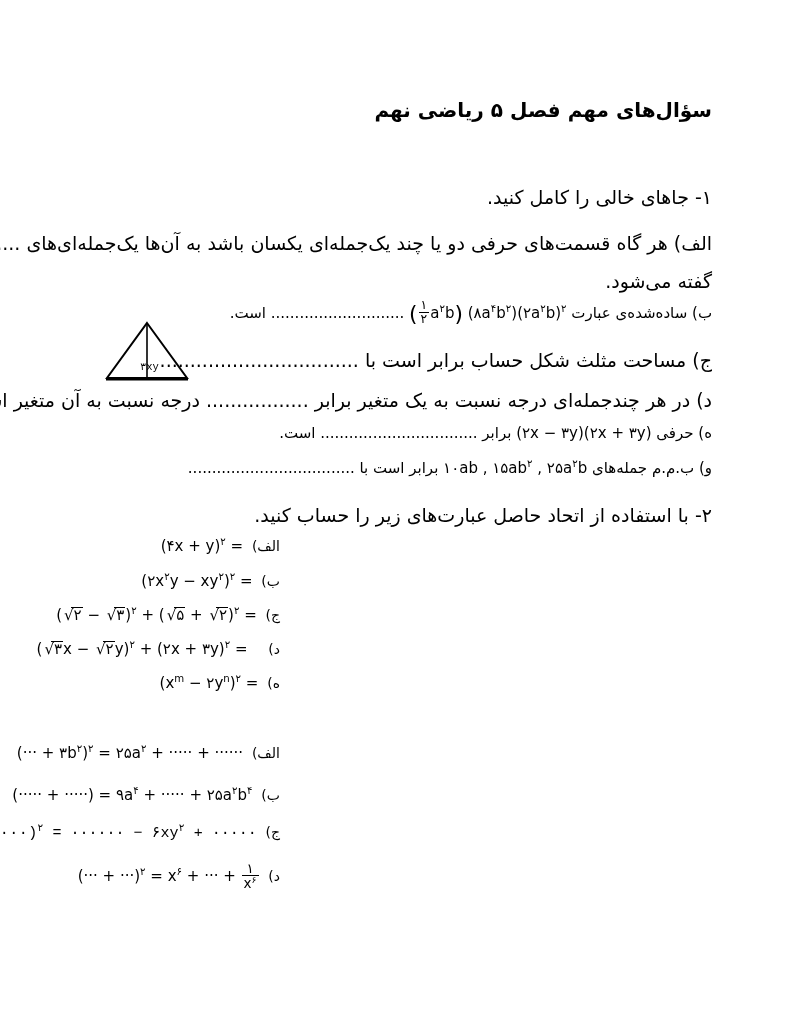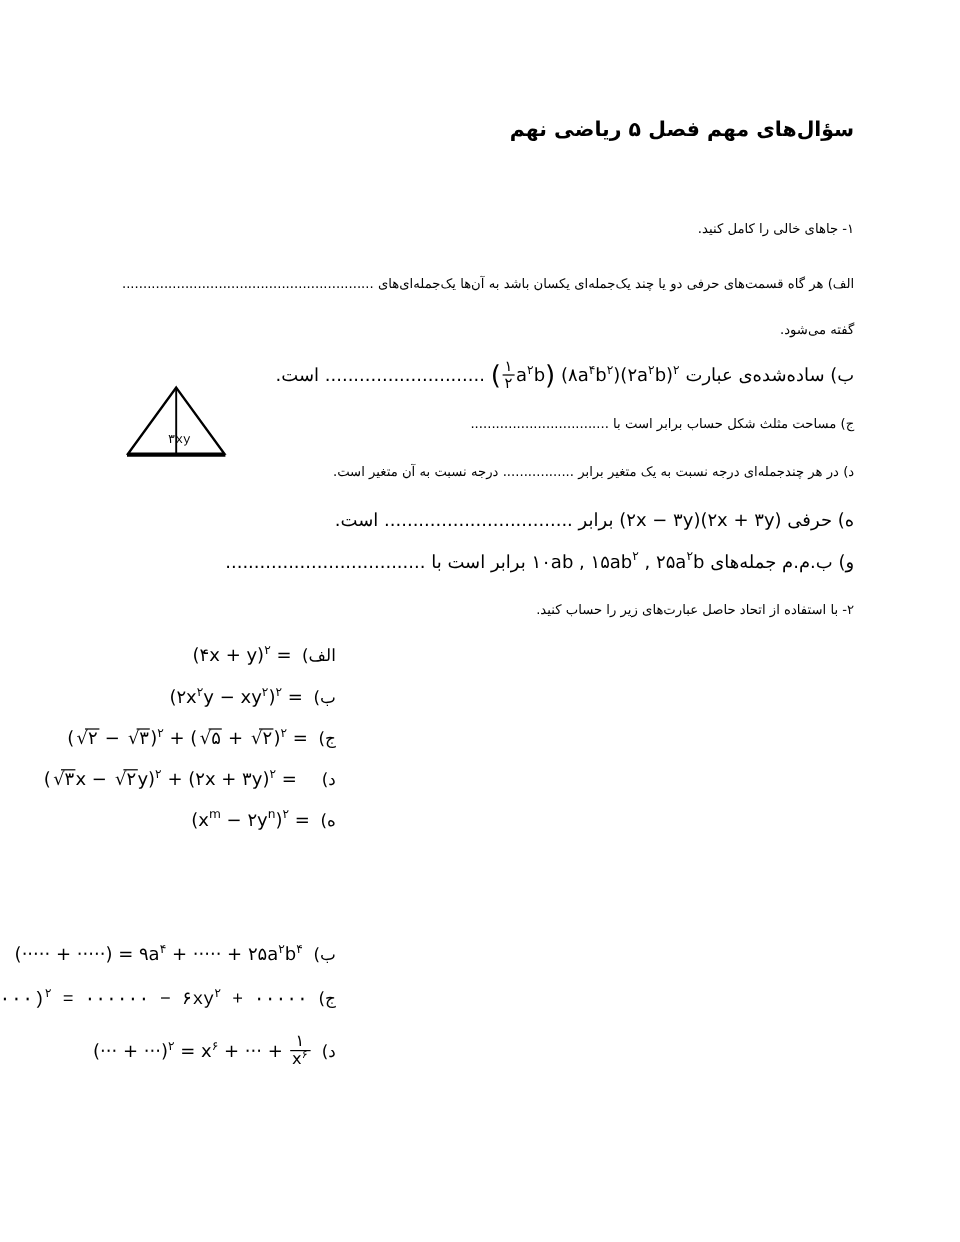--- a/index.html
+++ b/index.html
@@ -17,30 +17,30 @@
   }
   .page {
     position: absolute;
     inset: 0;
     padding: 0;
   }
   .title {
     position: absolute;
     top: 98px;
     right: 88px;
-    font-size: 17px;
+    font-size: 20px;
     font-weight: bold;
     letter-spacing: 0.2px;
     direction: rtl;
     white-space: nowrap;
   }
   .line {
     position: absolute;
     direction: rtl;
-    font-size: 11px;
+    font-size: 19px;
     line-height: 1.6;
     white-space: nowrap;
   }
   .ltr {
     direction: ltr;
     unicode-bidi: isolate;
     display: inline-block;
   }
   .mathline {
     position: absolute;
@@ -185,20 +185,24 @@
     <span class="lbl">د)</span>
     <span class="ltr" style="margin-right:16px;">(<span class="rad"><span class="bar"></span><span class="body">√۳</span></span>x − <span class="rad"><span class="bar"></span><span class="body">√۲</span></span>y)<sup>۲</sup> + (۲x + ۳y)<sup>۲</sup> =</span>
   </div>
 
   <div class="mathline" style="top:674px; right:520px;">
     <span class="lbl">ه)</span>
     <span class="ltr" style="margin-right:4px;">(x<sup>m</sup> − ۲y<sup>n</sup>)<sup>۲</sup> =</span>
   </div>
 
 
+  <div class="mathline" style="top:744px; right:520px;">
+    <span class="lbl">الف)</span>
+    <span class="ltr" style="margin-right:4px;">(<span class="dots">···</span> + ۳b<sup>۲</sup>)<sup>۲</sup> = ۲۵a<sup>۲</sup> + <span class="dots">·····</span> + <span class="dots">······</span></span>
+  </div>
 
   <div class="mathline" style="top:786px; right:520px;">
     <span class="lbl">ب)</span>
     <span class="ltr" style="margin-right:4px;">(<span class="dots">·····</span> + <span class="dots">·····</span>) = ۹a<sup>۴</sup> + <span class="dots">·····</span> + ۲۵a<sup>۲</sup>b<sup>۴</sup></span>
   </div>
 
   <div class="mathline" style="top:823px; right:520px;">
     <span class="lbl">ج)</span>
     <span class="ltr" style="margin-right:4px;font-family:Liberation Mono, monospace;">(xy − <span class="dots">···</span>)<sup>۲</sup> = <span class="dots">······</span> − ۶xy<sup>۲</sup> + <span class="dots">·····</span></span>
   </div>

